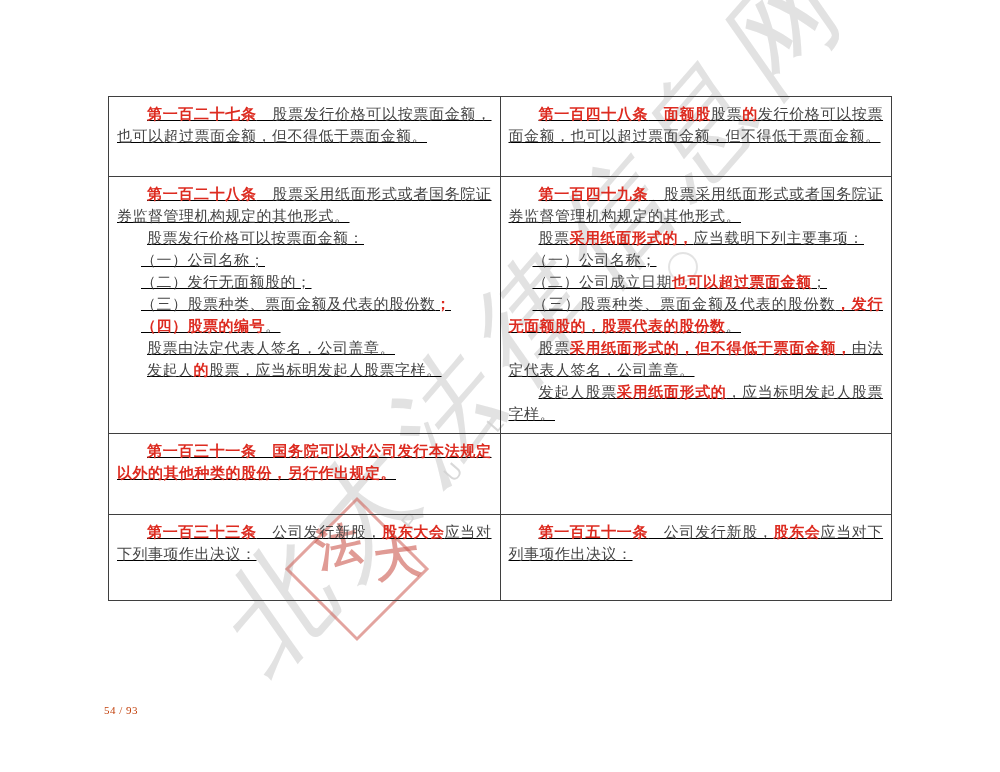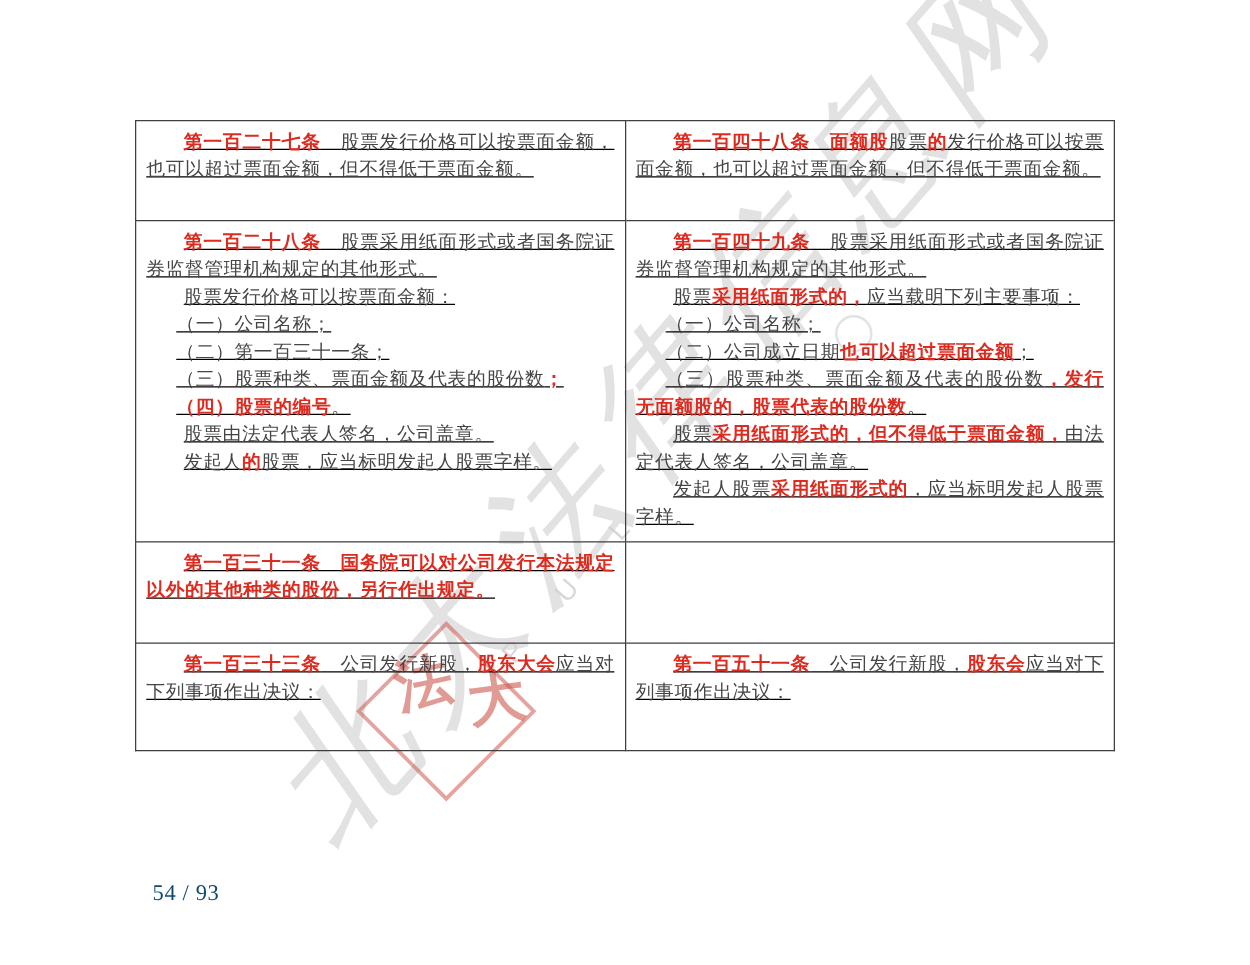--- a/index.html
+++ b/index.html
@@ -55,22 +55,22 @@
   table.cmp tr:nth-child(5){height:68px;}
   p.para{margin:0;text-indent:2em;}
   p.para.item{text-indent:1.6em;}
   .seg-red{
     color:var(--accent);font-weight:bold;
     font-family:"Liberation Sans","DejaVu Sans",sans-serif;
   }
 
   
   .footer{
-    position:absolute;left:122px;top:704px;z-index:1;
-    font-size:18px;color:#0c4a6e;letter-spacing:.5px;
+    position:absolute;left:104px;top:704px;z-index:1;
+    font-size:11px;color:#c2410c;letter-spacing:.5px;
   }
 </style>
 </head>
 <body style="--accent: #dd2b20; --text: #454545; --border: #3f3f3f; --wm-gray: #c6c6c6; --seal-red: #cc5a50;">
 
 <div class="page">
 
   <div class="wm wm-call">北大法律信息网</div>
   <div class="wm wm-latin">P U L</div>
   <div class="wm wm-circle"></div>
@@ -86,21 +86,21 @@
           </td>
           <td>
             <p class="para"><span class="seg-red">第一百四十八条</span><span class="seg-plain">　</span><span class="seg-red">面额股</span><span class="seg-plain">股票</span><span class="seg-red">的</span><span class="seg-plain">发行价格可以按票面金额，也可以超过票面金额，但不得低于票面金额。</span></p>
           </td>
         </tr>
         <tr>
           <td>
             <p class="para"><span class="seg-red">第一百二十八条</span><span class="seg-plain">　股票采用纸面形式或者国务院证券监督管理机构规定的其他形式。</span></p>
             <p class="para"><span class="seg-plain">股票发行价格可以按票面金额：</span></p>
             <p class="para item"><span class="seg-plain">（一）公司名称；</span></p>
-            <p class="para item"><span class="seg-plain">（二）第一百三十一条；</span></p>
+            <p class="para item"><span class="seg-plain">（二）发行无面额股的；</span></p>
             <p class="para item"><span class="seg-plain">（三）股票种类、票面金额及代表的股份数</span><span class="seg-red">；</span></p>
             <p class="para item"><span class="seg-red">（四）股票的编号</span><span class="seg-plain">。</span></p>
             <p class="para"><span class="seg-plain">股票由法定代表人签名，公司盖章。</span></p>
             <p class="para"><span class="seg-plain">发起人</span><span class="seg-red">的</span><span class="seg-plain">股票，应当标明发起人股票字样。</span></p>
           </td>
           <td>
             <p class="para"><span class="seg-red">第一百四十九条</span><span class="seg-plain">　股票采用纸面形式或者国务院证券监督管理机构规定的其他形式。</span></p>
             <p class="para"><span class="seg-plain">股票</span><span class="seg-red">采用纸面形式的，</span><span class="seg-plain">应当载明下列主要事项：</span></p>
             <p class="para item"><span class="seg-plain">（一）公司名称；</span></p>
             <p class="para item"><span class="seg-plain">（二）公司成立日期</span><span class="seg-red">也可以超过票面金额</span><span class="seg-plain">；</span></p>

